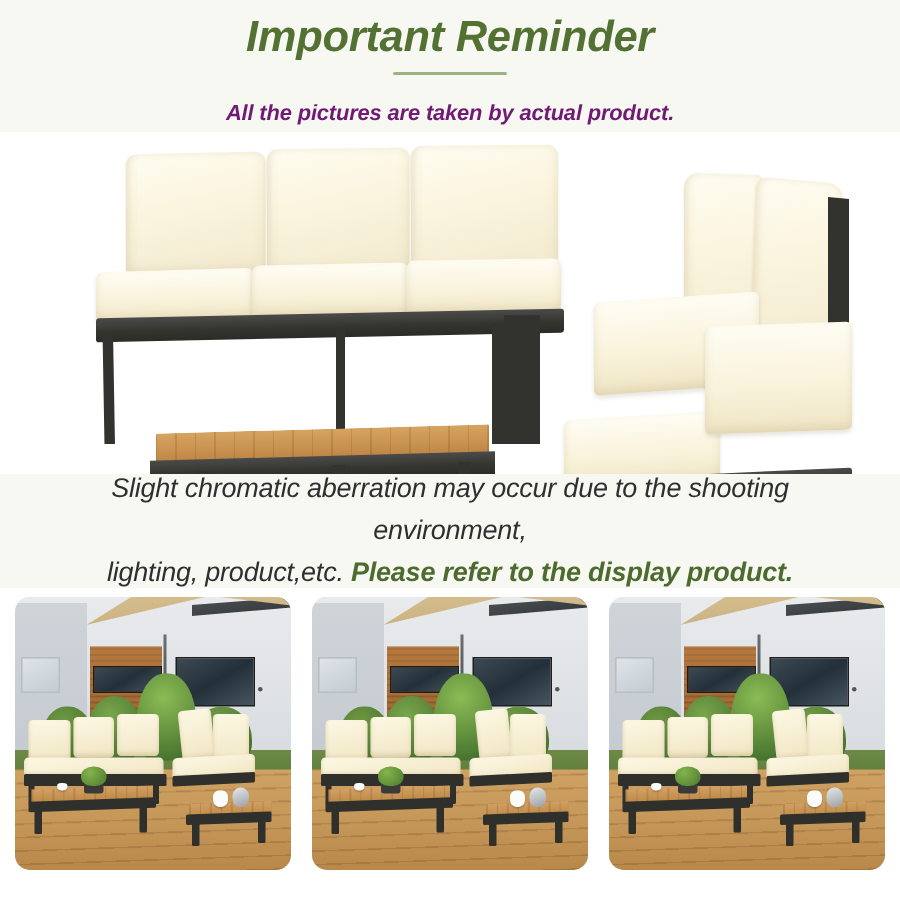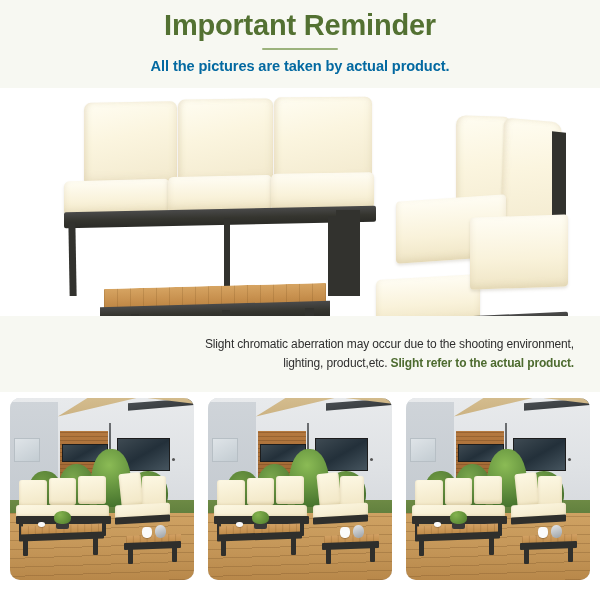--- a/index.html
+++ b/index.html
@@ -2,39 +2,39 @@
 <html><head>
 <meta charset="utf-8">
 <style>
   html,body{margin:0;padding:0;}
   body{
     width:600px;height:600px;overflow:hidden;
     background:#ffffff;
     font-family:"Liberation Sans","DejaVu Sans",sans-serif;
     -webkit-font-smoothing:antialiased;
   }
-  .page{position:relative;width:600px;height:436px;}
+  .page{position:relative;width:600px;height:436px;font-style:italic;}
 
   
   .header-band{
     position:absolute;left:0;top:0;width:600px;height:88px;
     background:#f7f8f2;
     display:flex;flex-direction:column;align-items:center;
     justify-content:flex-start;
   }
   .title{
     margin-top:10px;
     font-size:29px;font-weight:700;letter-spacing:-0.2px;
     color:#537132;line-height:1.1;
   }
   .title-divider{
     margin-top:6px;width:76px;height:2px;background:#9cb37d;border-radius:1px;
   }
   .subtitle{
-    margin-top:8px;font-size:14.6px;font-weight:700;color:#0369a1;
+    margin-top:18px;font-size:14.6px;font-weight:700;color:#701a75;
     letter-spacing:-0.1px;
   }
 
   
   .hero{
     position:absolute;left:0;top:88px;width:600px;height:228px;
     background:#ffffff;overflow:hidden;
   }
   .hero-stage{position:absolute;left:0;top:0;width:600px;height:228px;}
 
@@ -62,21 +62,21 @@
     border-radius:1px;
   }
 
   
   .disclaimer-band{
     position:absolute;left:0;top:316px;width:600px;height:76px;
     background:#f7f8f2;
     display:flex;align-items:center;justify-content:center;
   }
   .disclaimer{
-    width:548px;text-align:right;font-size:12px;line-height:1.55;
+    width:548px;text-align:center;font-size:18px;line-height:1.55;
     color:#2f2f2f;letter-spacing:-0.15px;
   }
   .disclaimer .accent{color:#4d6b2f;font-weight:700;}
 
   
   .thumb-row{
     position:absolute;left:0;top:398px;width:600px;height:192px;
     display:flex;justify-content:center;gap:14px;
   }
   .thumb{
@@ -179,21 +179,21 @@
       <div class="seat" style="position:absolute;left:470px;top:128px;width:98px;height:72px;transform:skewY(-2deg);border-radius:4px;"></div>
 
       <div class="metal" style="position:absolute;left:378px;top:228px;width:190px;height:18px;transform:skewY(-2.6deg);border-radius:2px;"></div>
 
     </div>
   </div>
 
   <div class="disclaimer-band">
     <div class="disclaimer">
       <span>Slight chromatic aberration may occur due to the shooting environment,</span><br>
-      <span>lighting, product,etc. </span><span class="accent">Slight refer to the actual product.</span>
+      <span>lighting, product,etc. </span><span class="accent">Please refer to the display product.</span>
     </div>
   </div>
 
   <div class="thumb-row">
 
     <div class="thumb">
       <div class="sky"></div>
       <div class="house"></div>
       <div class="house-left"></div>
       <div class="wood-clad"></div>

